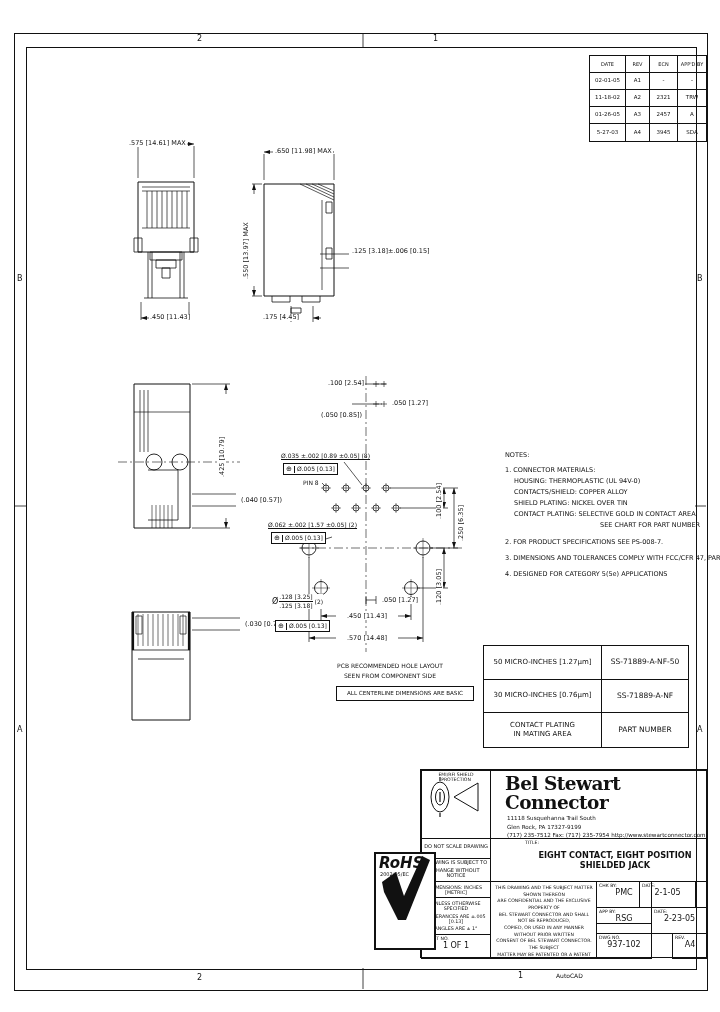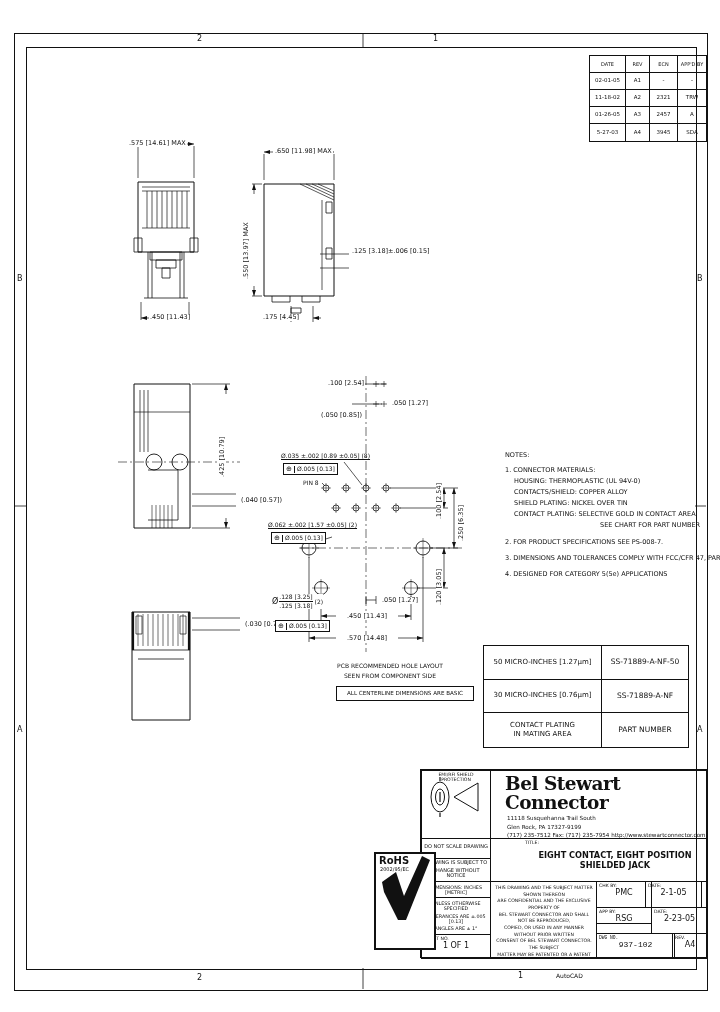--- a/index.html
+++ b/index.html
@@ -54,21 +54,21 @@
   .tcell{position:absolute;border:0.8px solid #111;box-sizing:border-box;overflow:hidden;}
   .tlabel{font-size:4.6px;line-height:1.1;padding:1px 2px;}
   .tvalue{font-size:8px;text-align:center;line-height:1;}
   .company{font-family:"DejaVu Serif","Liberation Serif",serif;font-weight:bold;font-size:18.5px;line-height:1;letter-spacing:-0.5px;padding:4px 0 2px 14px;}
   .addr{font-size:5.6px;line-height:1.55;padding-left:16px;white-space:nowrap;}
   .legal{font-size:4.6px;line-height:1.45;padding:3px 2px 0 3px;text-align:center;}
   .ttl{font-size:8.2px;text-align:center;margin-top:4px;font-weight:bold;}
 
   
   .rohs{position:absolute;left:374px;top:852px;width:62px;height:98px;border:2.5px solid #111;box-sizing:border-box;background:#fff;}
-  .rohs .rname{font-weight:bold;font-size:10px;line-height:1;padding:2px 0 0 3px;}
+  .rohs .rname{font-weight:bold;font-size:15px;line-height:1;padding:2px 0 0 3px;font-style:italic;}
   .rohs .rdir{font-size:5px;padding-left:4px;}
 </style>
 </head>
 <body>
 
 <div class="sheet">
 
   <div class="frame" style="left:14px;top:33px;width:692px;height:956px;"></div>
   <div class="frame2" style="left:26px;top:47px;width:669px;height:921px;"></div>
 
@@ -366,33 +366,33 @@
       <div class="legal" style="padding-top:0;">BEL STEWART CONNECTOR AND SHALL NOT BE REPRODUCED,</div>
       <div class="legal" style="padding-top:0;">COPIED, OR USED IN ANY MANNER WITHOUT PRIOR WRITTEN</div>
       <div class="legal" style="padding-top:0;">CONSENT OF BEL STEWART CONNECTOR.  THE SUBJECT</div>
       <div class="legal" style="padding-top:0;">MATTER MAY BE PATENTED OR A PATENT MAY BE PENDING.</div>
     </div>
 
     <div class="tcell" style="left:175px;top:111px;width:56px;height:43px;">
       <div class="tlabel">CHK BY:</div>
       <div class="tvalue">PMC</div>
     </div>
-    <div class="tcell" style="left:224px;top:111px;width:57px;height:27px;">
+    <div class="tcell" style="left:218px;top:111px;width:57px;height:27px;">
       <div class="tlabel">DATE:</div>
       <div class="tvalue">2-1-05</div>
     </div>
     <div class="tcell" style="left:175px;top:137px;width:56px;height:27px;">
       <div class="tlabel">APP BY:</div>
       <div class="tvalue">RSG</div>
     </div>
     <div class="tcell" style="left:230px;top:137px;width:57px;height:27px;">
       <div class="tlabel">DATE:</div>
       <div class="tvalue">2-23-05</div>
     </div>
-    <div class="tcell" style="left:175px;top:163px;width:79px;height:26px;font-family:Liberation Mono, monospace;">
+    <div class="tcell" style="left:175px;top:163px;width:56px;height:26px;">
       <div class="tlabel">DWG NO.</div>
       <div class="tvalue">937-102</div>
     </div>
     <div class="tcell" style="left:251px;top:163px;width:36px;height:26px;">
       <div class="tlabel">REV.</div>
       <div class="tvalue">A4</div>
     </div>
   </div>
 
   <div class="rohs">

